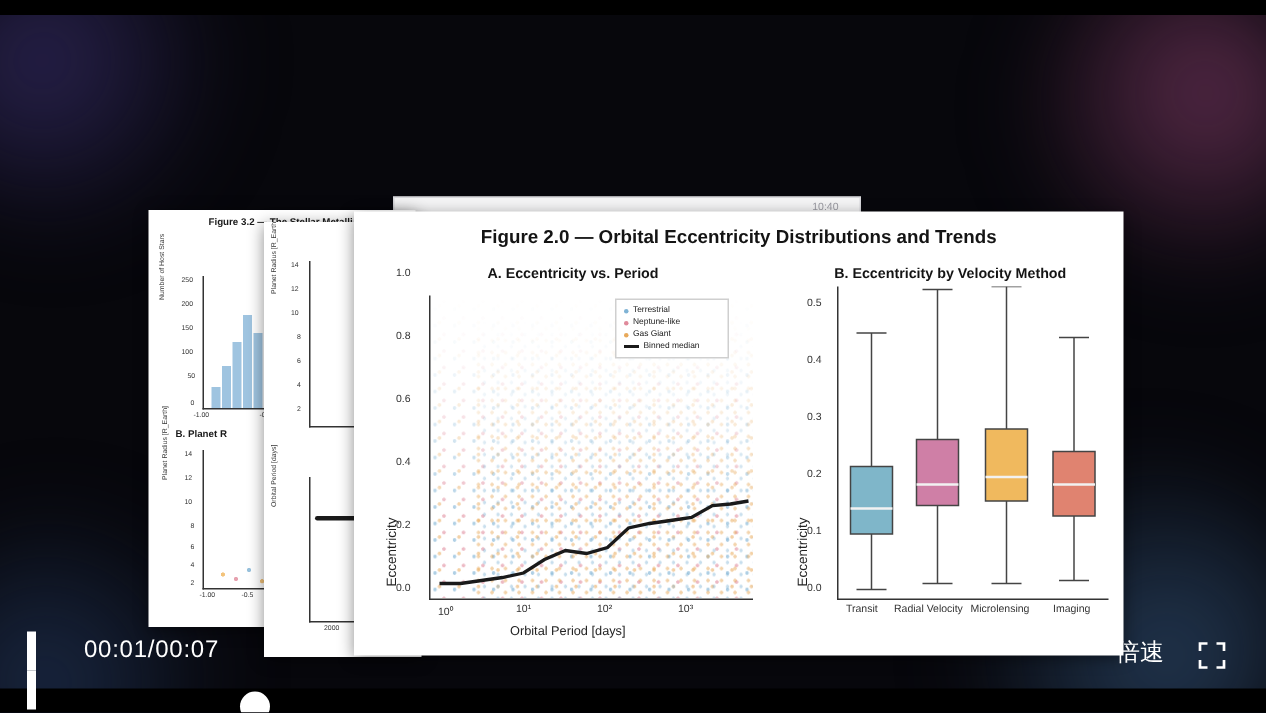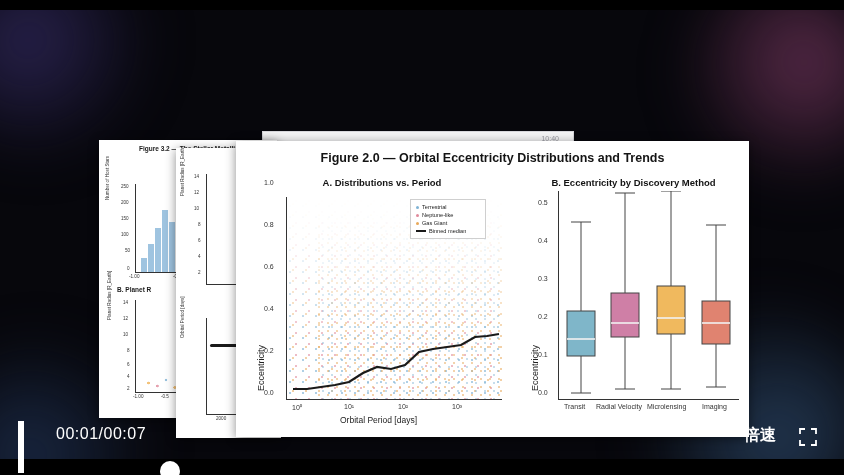--- a/index.html
+++ b/index.html
@@ -46,21 +46,21 @@
   .legend{position:absolute;border:1px solid #cfcfcf;background:#fff;padding:3px 5px;font-size:5.6px;color:#222;line-height:8px;}
   .lg-row{display:flex;align-items:center;gap:3px;}
   .lg-dot{width:3px;height:3px;border-radius:50%;display:inline-block;}
   .lg-line{width:10px;height:2px;background:#1a1a1a;display:inline-block;}
 
   
   .ctrl{position:absolute;bottom:16px;left:0;width:844px;height:44px;}
   .pause{position:absolute;left:18px;top:6px;width:20px;height:26px;}
   .pause i{display:block;float:left;width:6px;height:26px;background:#fff;margin-right:6px;}
   .time{position:absolute;left:56px;top:10px;color:#fff;font-size:16px;letter-spacing:.5px;}
-  .speed{position:absolute;right:68px;top:10px;color:#fff;font-size:16px;font-weight:bold;}
+  .speed{position:absolute;right:68px;top:10px;color:#fff;font-size:16px;font-weight:normal;}
   .fs{position:absolute;right:26px;top:12px;width:20px;height:20px;}
 
   .dot-white{position:absolute;left:160px;bottom:-6px;width:20px;height:20px;border-radius:50%;background:#fff;}
 </style>
 </head>
 <body>
 
 <div id="stage">
 
   <div class="neb neb1"></div>
@@ -132,21 +132,21 @@
 
     <div class="mini-box" style="left:30px;top:170px;width:66px;height:96px;"></div>
     <div class="mini-axis-label" style="left:4px;top:190px;transform:rotate(-90deg);transform-origin:left top;">Orbital Period [days]</div>
     <div style="position:absolute;left:34px;top:196px;width:58px;height:3px;background:#1a1a1a;border-radius:2px;"></div>
     <div class="mini-axis-label" style="left:40px;top:268px;">2000</div>
   </div>
 
   <div class="panel panel-main">
     <div class="main-title">Figure 2.0 — Orbital Eccentricity Distributions and Trends</div>
 
-    <div class="sub-title" style="left:16px;top:36px;width:260px;">A. Distributions vs. Period</div>
+    <div class="sub-title" style="left:16px;top:36px;width:260px;">A. Eccentricity vs. Period</div>
 
     <div class="ytitle" style="left:20px;top:250px;">Eccentricity</div>
     <div class="tick" style="left:28px;top:248px;">0.0</div>
     <div class="tick" style="left:28px;top:206px;">0.2</div>
     <div class="tick" style="left:28px;top:164px;">0.4</div>
     <div class="tick" style="left:28px;top:122px;">0.6</div>
     <div class="tick" style="left:28px;top:80px;">0.8</div>
     <div class="tick" style="left:28px;top:38px;">1.0</div>
 
     <div style="position:absolute;left:50px;top:56px;width:215px;height:202px;border-left:1px solid #333;border-bottom:1px solid #333;overflow:hidden;">
@@ -188,21 +188,21 @@
       <div class="lg-row">
         <span class="lg-dot" style="background:#e8a95a;"></span>
         <span>Gas Giant</span>
       </div>
       <div class="lg-row">
         <span class="lg-line"></span>
         <span>Binned median</span>
       </div>
     </div>
 
-    <div class="sub-title" style="left:290px;top:36px;width:215px;">B. Eccentricity by Discovery Method</div>
+    <div class="sub-title" style="left:290px;top:36px;width:215px;">B. Eccentricity by Velocity Method</div>
     <div class="ytitle" style="left:294px;top:250px;">Eccentricity</div>
 
     <div class="tick" style="left:302px;top:248px;">0.0</div>
     <div class="tick" style="left:302px;top:210px;">0.1</div>
     <div class="tick" style="left:302px;top:172px;">0.2</div>
     <div class="tick" style="left:302px;top:134px;">0.3</div>
     <div class="tick" style="left:302px;top:96px;">0.4</div>
     <div class="tick" style="left:302px;top:58px;">0.5</div>
 
     <div style="position:absolute;left:322px;top:50px;width:180px;height:208px;border-left:1px solid #333;border-bottom:1px solid #333;">

